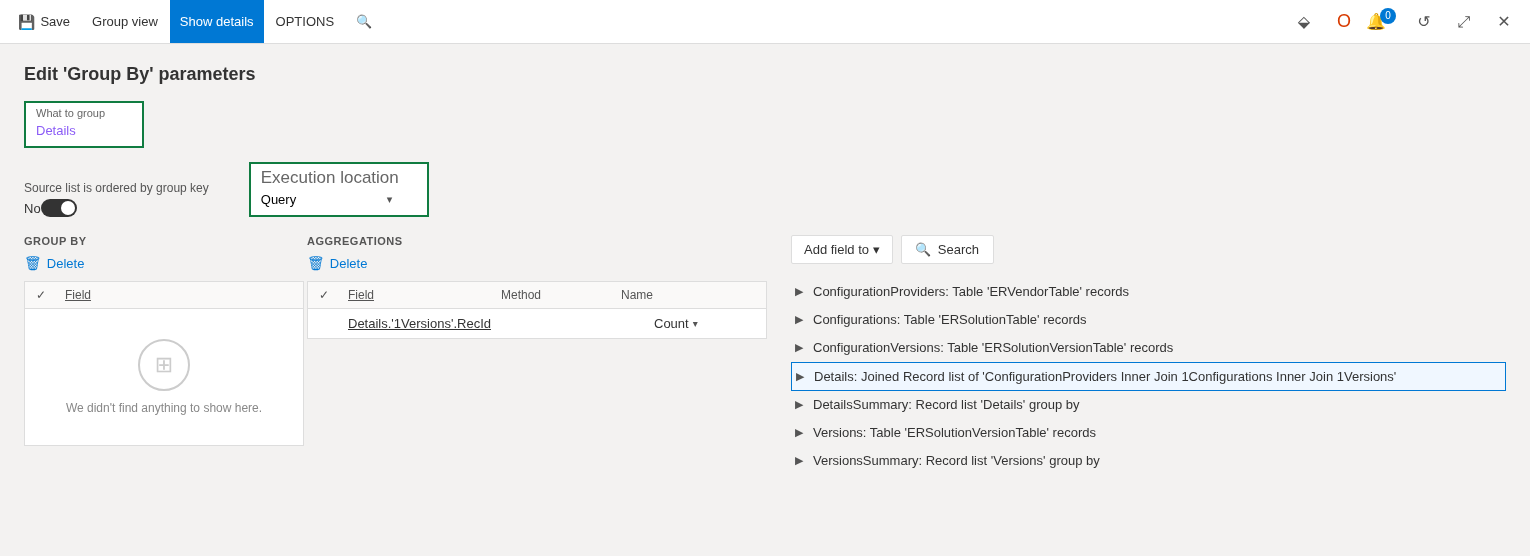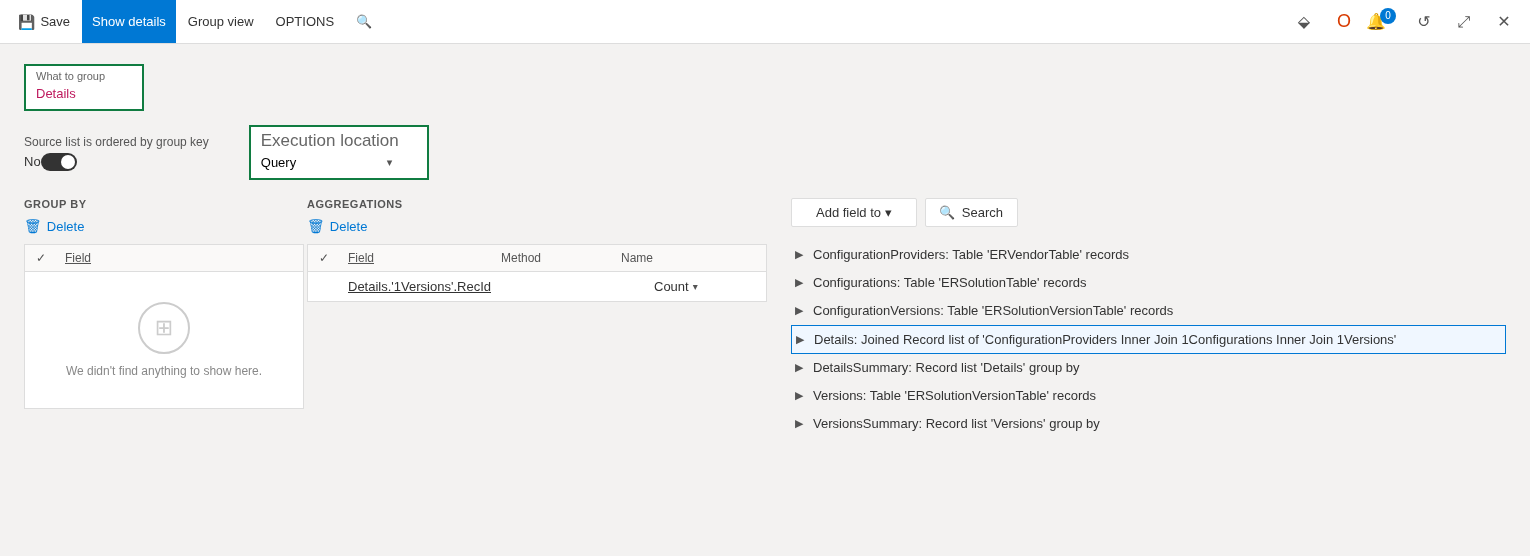--- a/index.html
+++ b/index.html
@@ -86,28 +86,28 @@
       background: #fff;
       min-width: 120px;
     }
     .what-to-group-label {
       font-size: 11px;
       color: #666;
       margin-bottom: 4px;
     }
     .what-to-group-value {
       font-size: 13px;
-      color: #be185d;
+      color: #8b5cf6;
       font-weight: 500;
     }
 
     
     .source-list-row {
       display: flex;
-      align-items: center;
+      align-items: flex-end;
       gap: 40px;
       margin-bottom: 18px;
     }
     .source-list-section { }
     .source-list-label {
       font-size: 12px;
       color: #555;
       margin-bottom: 4px;
     }
     .toggle-row {
@@ -274,21 +274,21 @@
     .field-list-header {
       display: flex;
       align-items: center;
       gap: 8px;
       margin-bottom: 14px;
     }
     .add-field-btn {
       display: flex;
       align-items: center;
       gap: 4px;
-      padding: 6px 24px;
+      padding: 6px 12px;
       border: 1px solid #ddd;
       background: #fff;
       cursor: pointer;
       font-size: 13px;
       color: #333;
       border-radius: 2px;
       text-align: center;
     }
     .search-btn {
       display: flex;
@@ -327,25 +327,25 @@
     .field-item-text { font-size: 13px; }
   </style>
 </head>
 <body>
 
 <div class="toolbar">
   <button class="toolbar-btn">
     <span class="btn-icon">💾</span>
     <span>Save</span>
   </button>
+  <button class="toolbar-btn">
+    <span>Group view</span>
+  </button>
   <button class="toolbar-btn active">
     <span>Show details</span>
-  </button>
-  <button class="toolbar-btn">
-    <span>Group view</span>
   </button>
   <button class="toolbar-btn">
     <span>OPTIONS</span>
   </button>
   <button class="toolbar-btn">
     <span>🔍</span>
   </button>
 
   <div class="toolbar-right">
     <button class="toolbar-right-btn">⬙</button>
@@ -356,20 +356,21 @@
       <span>🔔</span>
       <span class="badge">0</span>
     </button>
     <button class="toolbar-right-btn">↺</button>
     <button class="toolbar-right-btn">⤢</button>
     <button class="toolbar-right-btn">✕</button>
   </div>
 </div>
 
 <div class="main">
+  <div class="page-title">Edit 'Group By' parameters</div>
 
   
   <div class="what-to-group-box">
     <div class="what-to-group-label">What to group</div>
     <div class="what-to-group-value">Details</div>
   </div>
 
   
   <div class="source-list-row">
     <div class="source-list-section">

